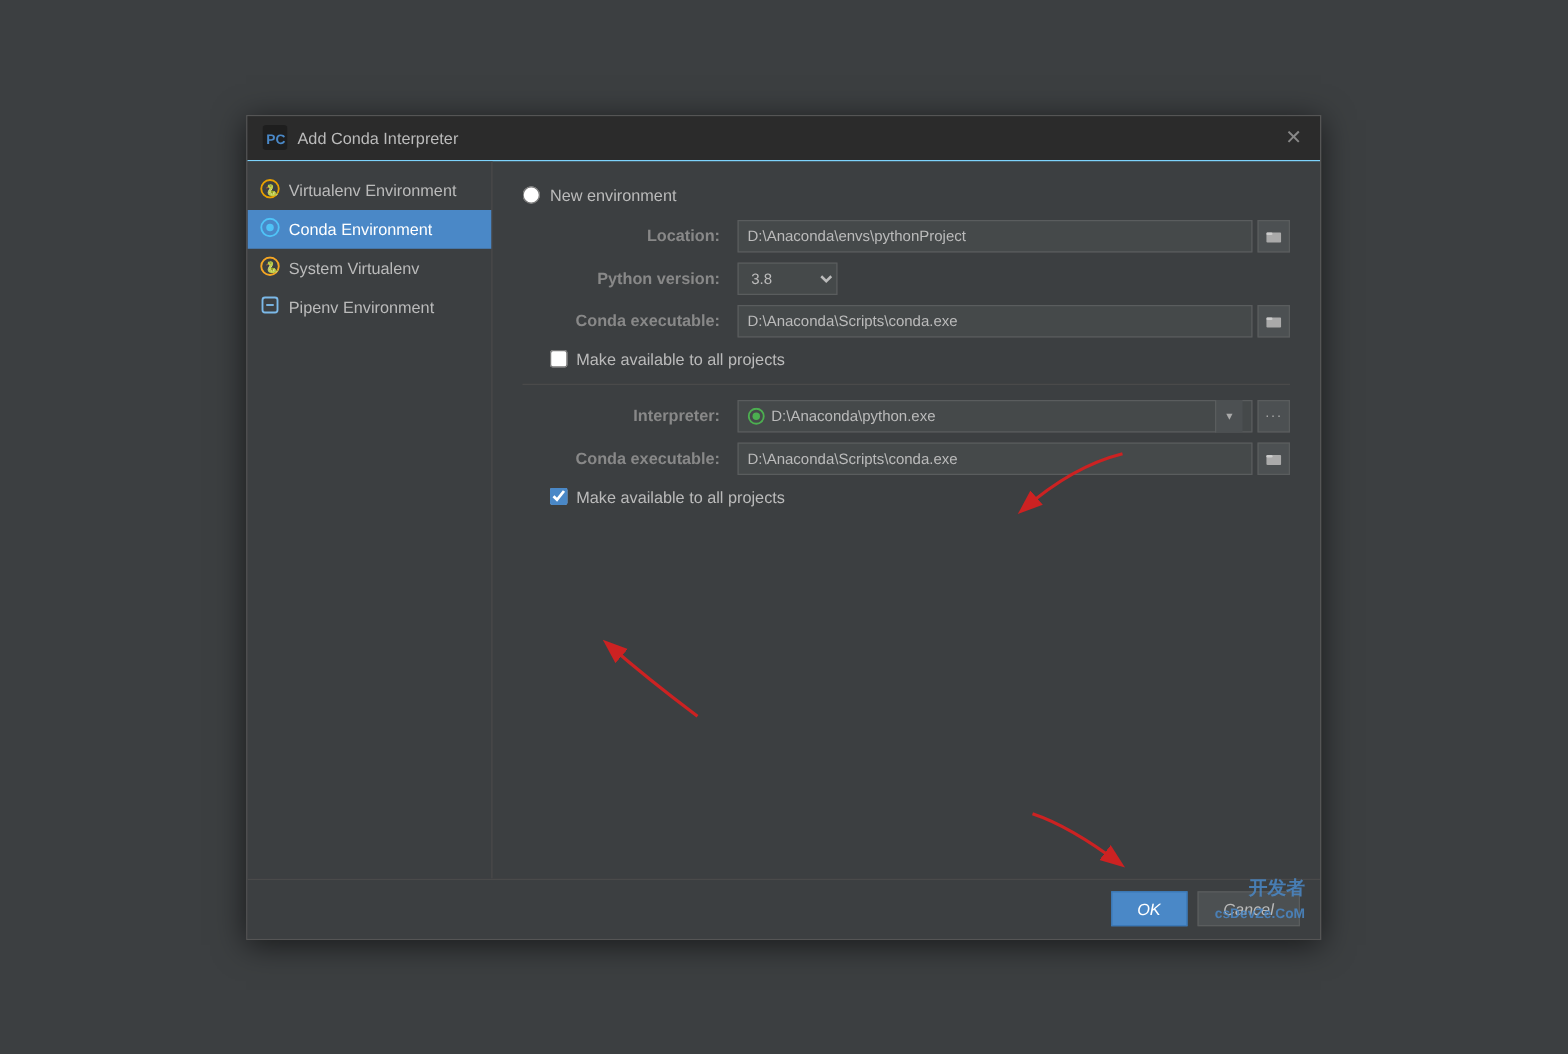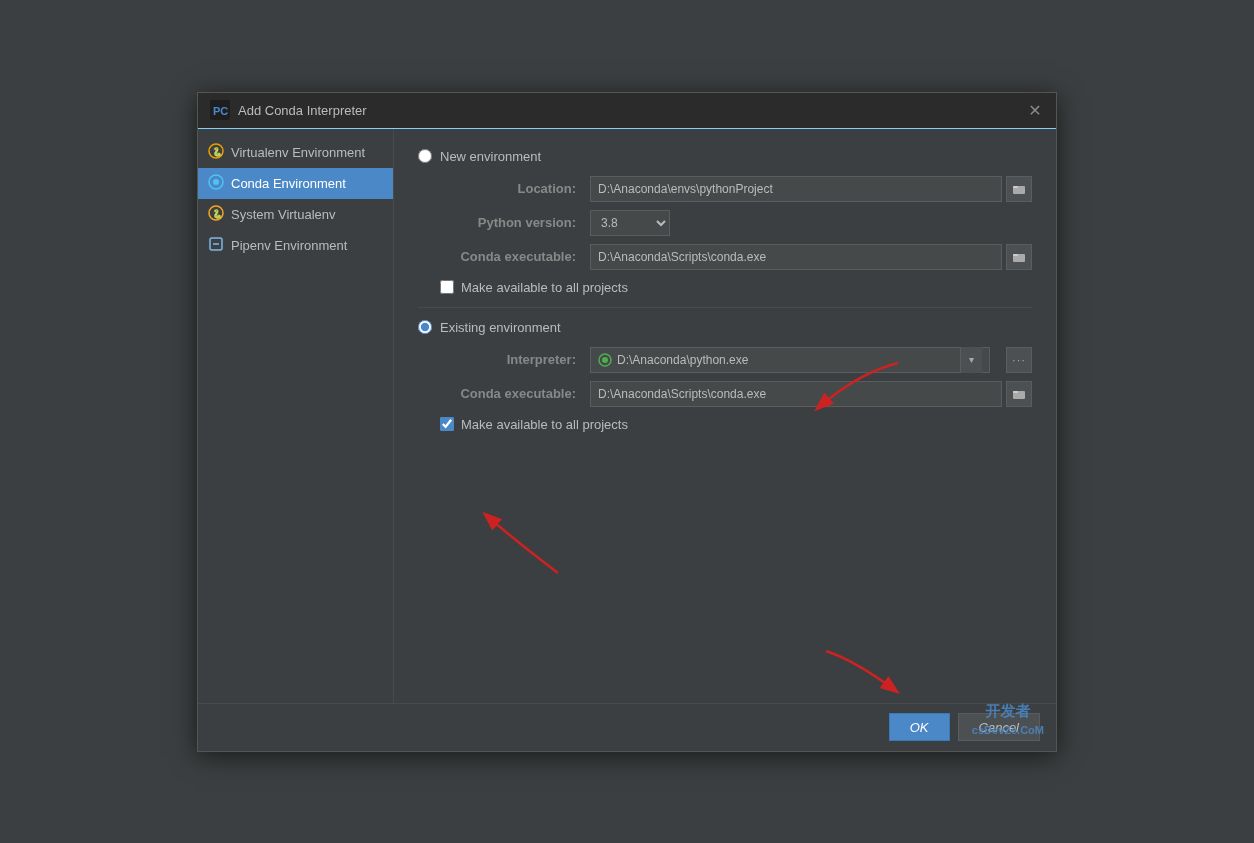--- a/index.html
+++ b/index.html
@@ -205,21 +205,21 @@
       justify-content: center;
       font-style: italic;
     }
     .btn-primary {
       background: #4a88c7;
       border-color: #3a78b7;
       color: #ffffff;
     }
     .interpreter-row {
       display: flex;
-      gap: 16px;
+      gap: 4px;
     }
     .interpreter-input-wrap {
       flex: 1;
       display: flex;
       align-items: center;
       background: #45494a;
       border: 1px solid #5a5d5e;
       height: 26px;
       padding: 0 7px;
       gap: 5px;
@@ -375,24 +375,20 @@
         </div>
       </div>
 
       <div class="checkbox-row">
         <input type="checkbox" class="checkbox-input" style="">
         <span class="checkbox-label">Make available to all projects</span>
       </div>
 
       <hr class="divider">
 
-      <div class="radio-row">
-        <input type="radio" name="env-type" class="radio-input" checked="" style="">
-        <span class="radio-label">Existing environment</span>
-      </div>
 
       <div class="form-grid">
 
         <span class="field-label">Interpreter:</span>
         <div class="interpreter-row">
           <div class="interpreter-input-wrap">
 
             <svg class="interp-icon" viewBox="0 0 14 14">
               <circle cx="7" cy="7" r="6" fill="none" stroke="#4caf50" stroke-width="1.5"></circle>
               <circle cx="7" cy="7" r="3" fill="#4caf50"></circle>
@@ -448,17 +444,17 @@
 
   <svg style="position:absolute; bottom: 30px; right: 140px; pointer-events:none; overflow:visible;" width="100" height="80">
     <defs>
       <marker id="arrowhead3" markerWidth="8" markerHeight="8" refX="6" refY="3" orient="auto">
         <polygon points="0 0, 8 3, 0 6" fill="#cc2222"></polygon>
       </marker>
     </defs>
     <path d="M 10 10 Q 40 20 80 50" stroke="#cc2222" stroke-width="2.5" fill="none" marker-end="url(#arrowhead3)"></path>
   </svg>
 
-  <div class="watermark" style="position:absolute; bottom:12px; right:12px; text-align:center; line-height:1.3;">
+  <div class="watermark" style="position:absolute; bottom:12px; right:12px; text-align:right; line-height:1.3;">
     <span style="font-size:15px;color:#4a88c7;font-weight:bold;">开发者</span><br>
     <span style="font-size:11px;color:#4a88c7;">csDevZe.CoM</span>
   </div>
 </div>
 
 </body></html>

